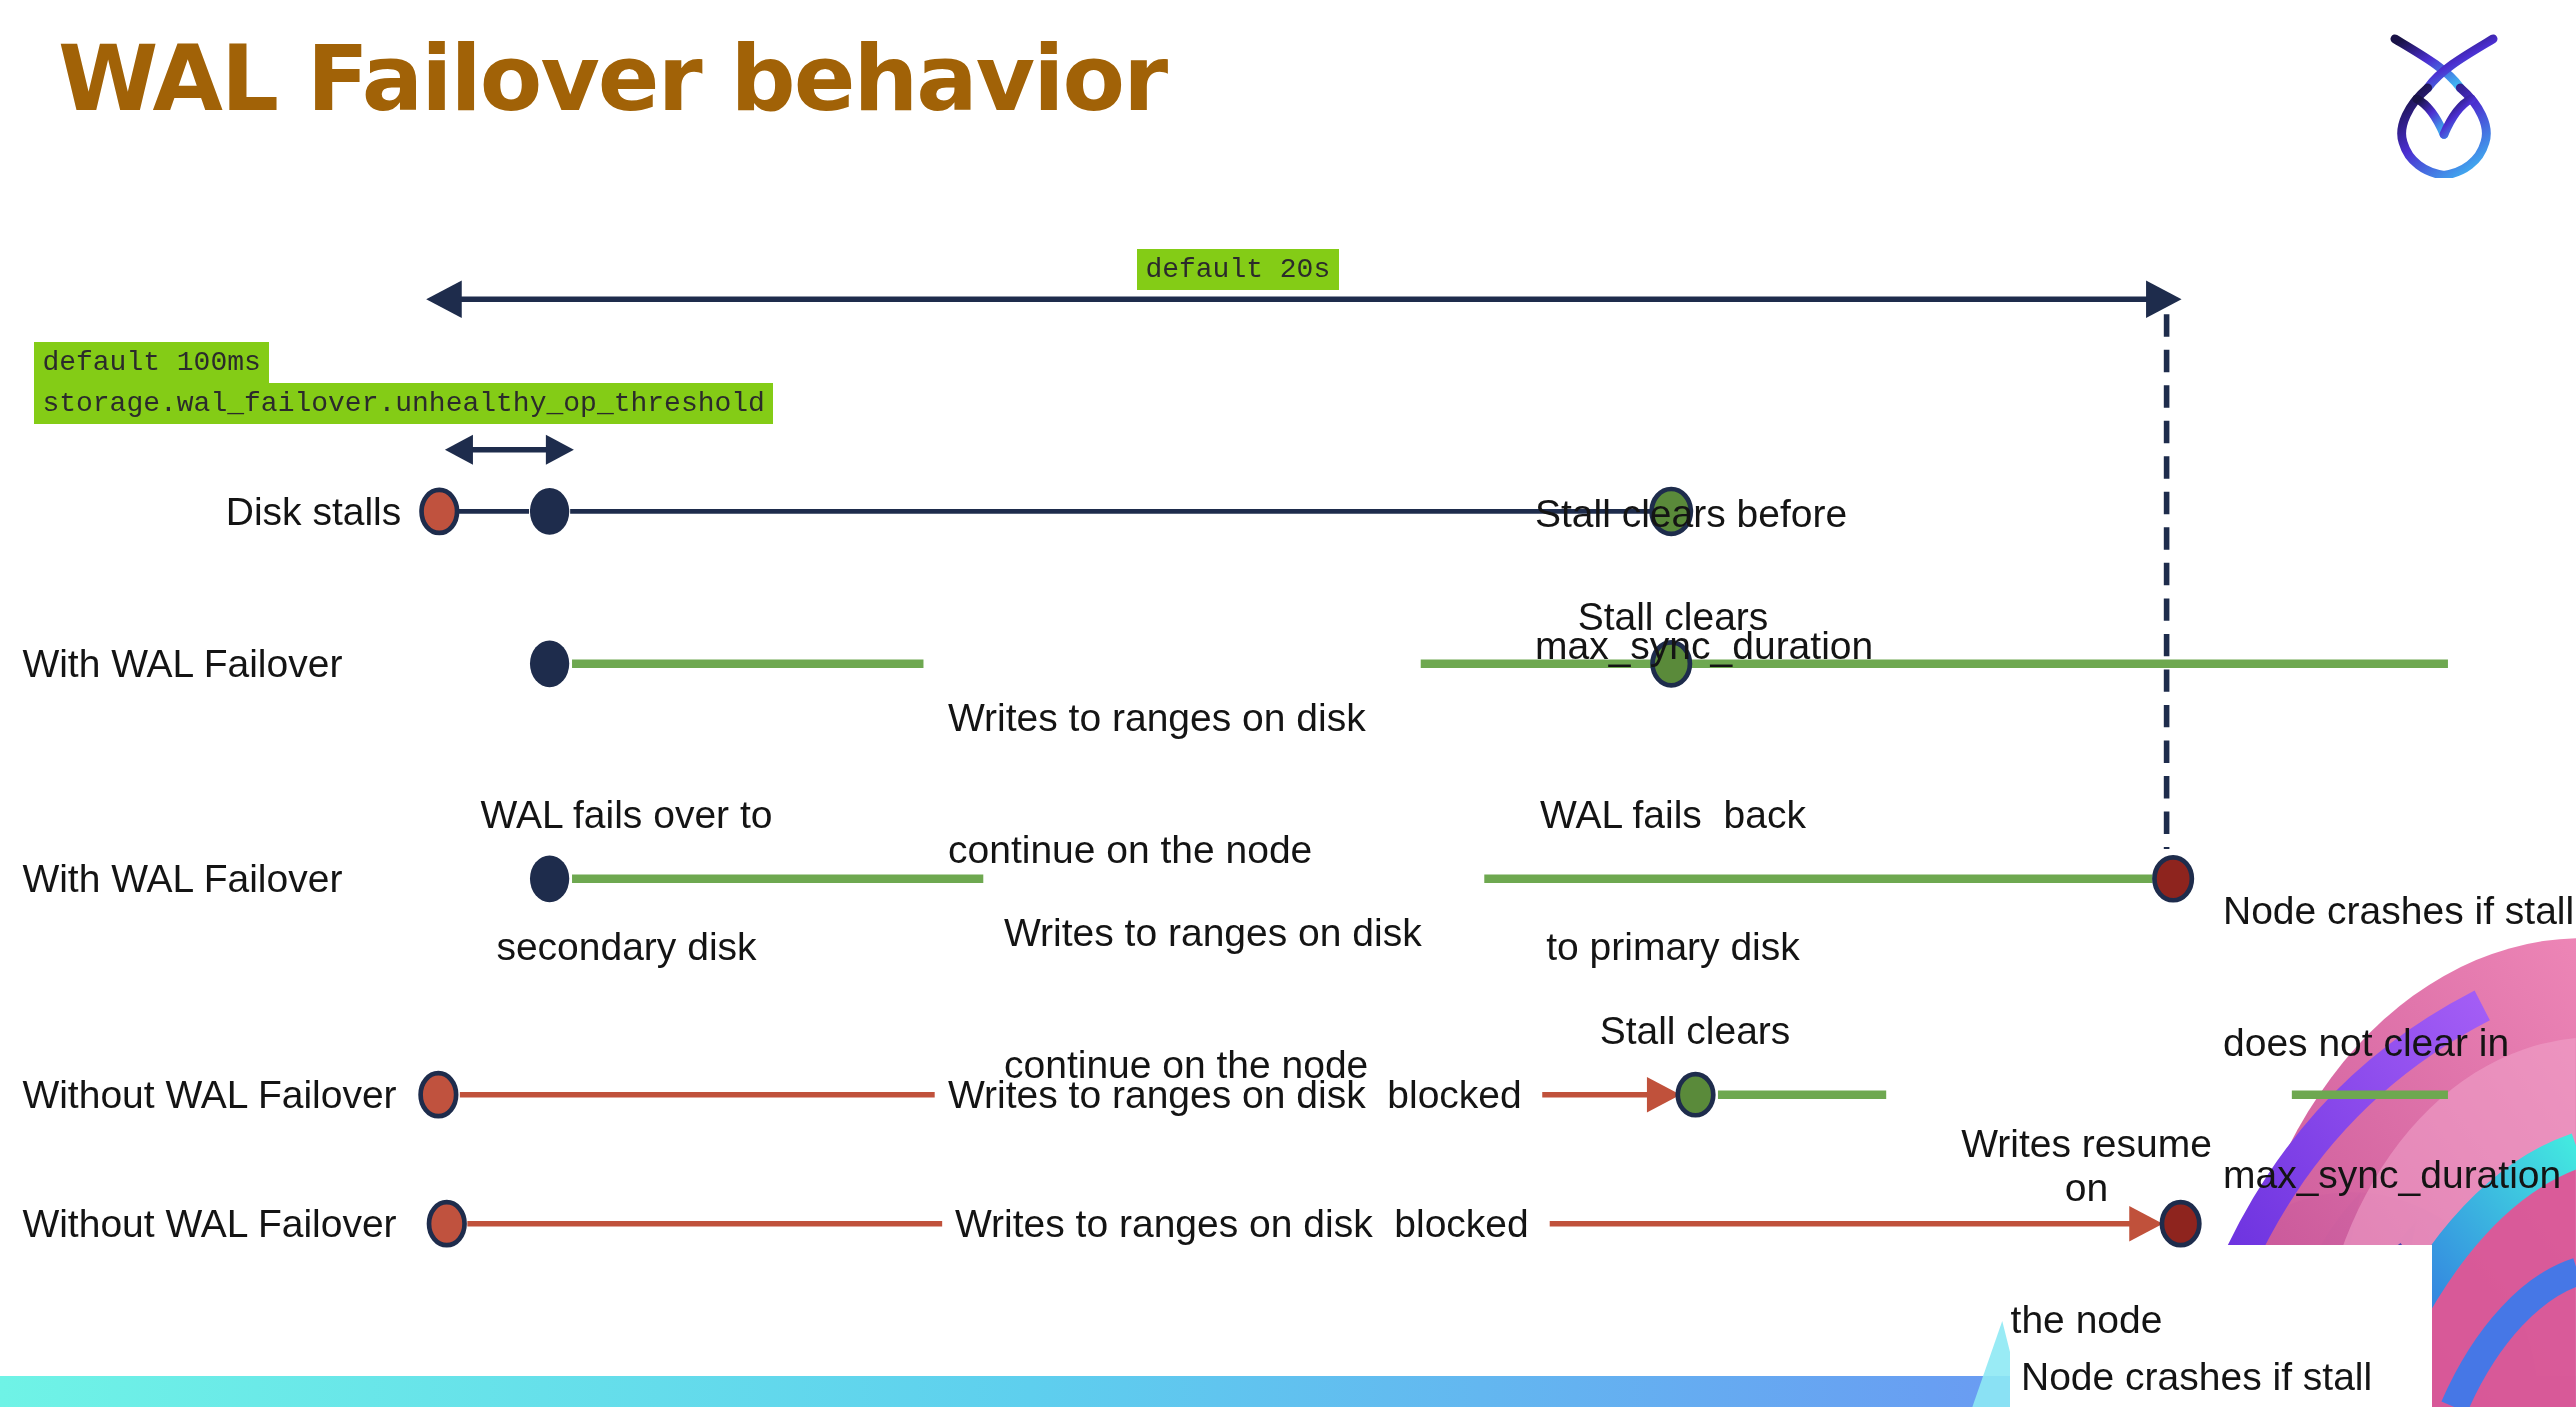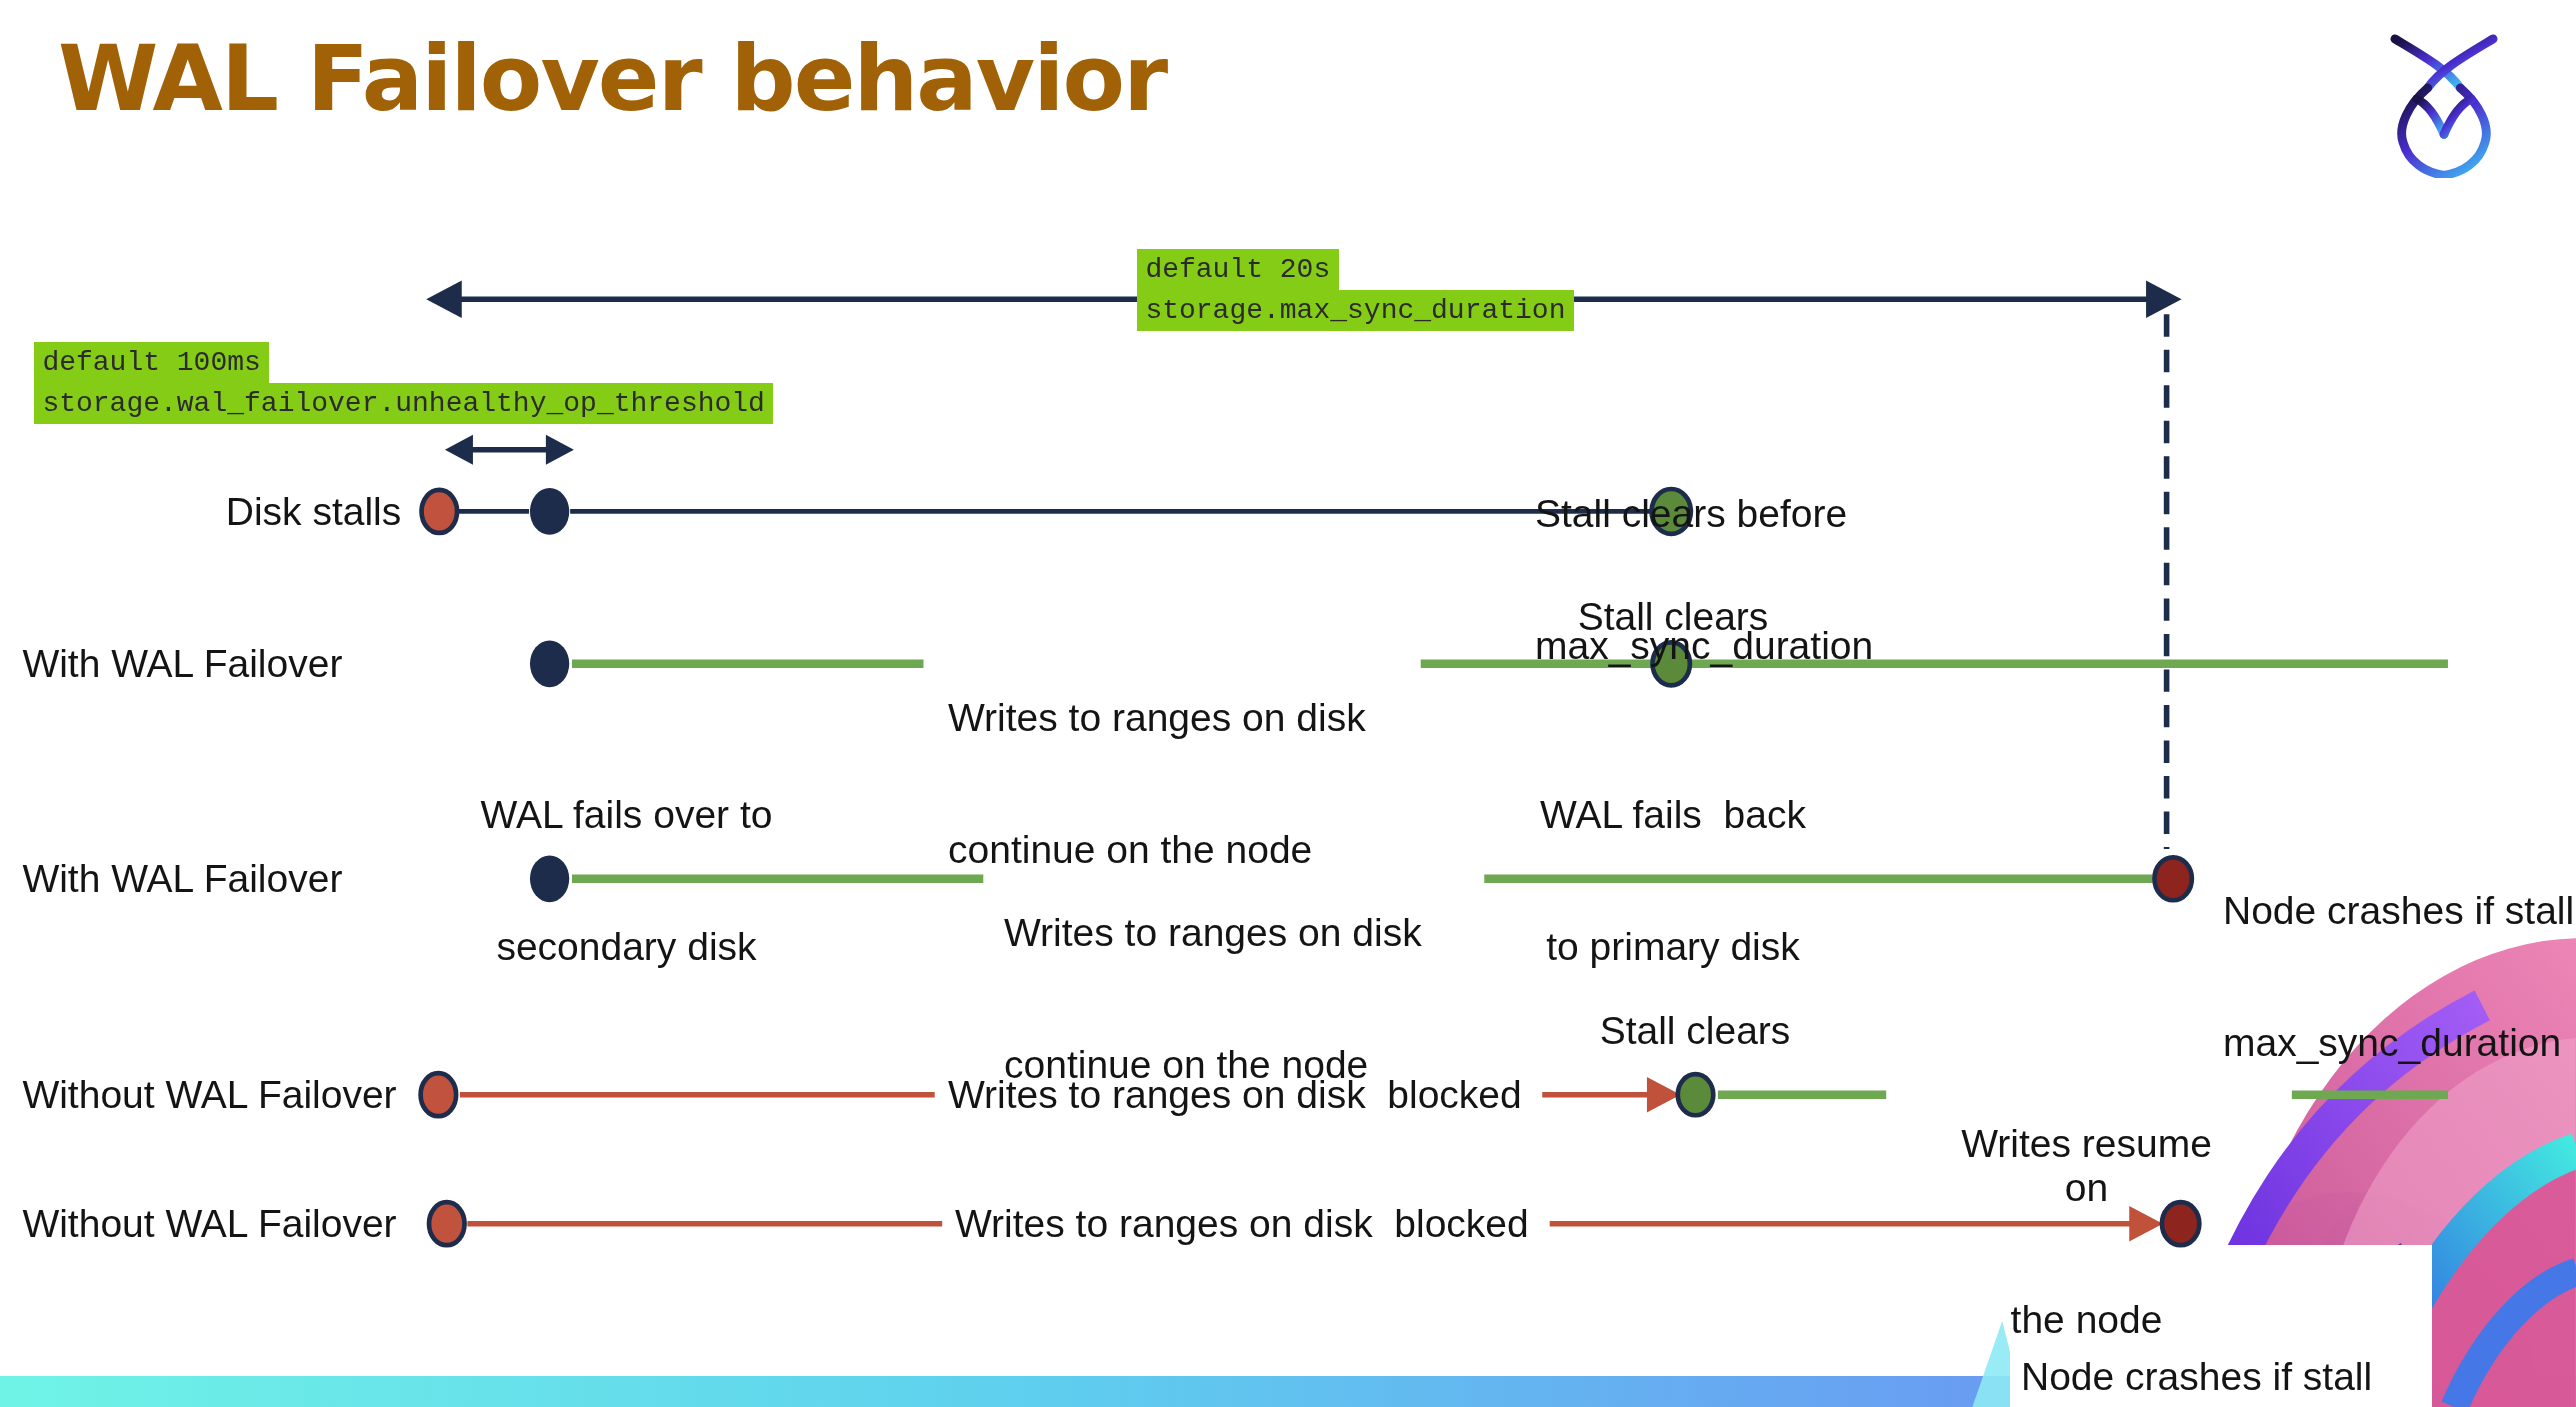--- a/index.html
+++ b/index.html
@@ -138,21 +138,20 @@
       <path d="M50,106 L50,78"></path>
       <path d="M50,78 C44,64 38,56 30,52"></path>
       <path d="M50,78 C56,64 62,56 70,52"></path>
     </g>
   </svg>
 
   <div id="page-title" class="abs">WAL Failover behavior</div>
 
   <div class="abs code" style="left:1137px;top:249px;">
     <span>default 20s</span>
-    <span>storage.max_sync_duration</span>
   </div>
   <div class="abs code" style="left:34px;top:342px;">
     <span>default 100ms</span>
     <span>storage.wal_failover.unhealthy_op_threshold</span>
   </div>
 
   <div class="abs rowlabel" style="left:213px;top:490px;width:201px;text-align:center;">Disk stalls</div>
   <div class="abs rowlabel" style="left:22.4px;top:642px;">With WAL Failover</div>
   <div class="abs rowlabel" style="left:22.4px;top:857px;">With WAL Failover</div>
   <div class="abs rowlabel" style="left:22.4px;top:1073px;">Without WAL Failover</div>
@@ -180,20 +179,21 @@
     <span>to primary disk</span>
   </div>
 
   <div class="abs ann" style="left:1004px;top:823px;">
     <span>Writes to ranges on disk</span>
     <span>continue on the node</span>
   </div>
 
   <div class="abs ann" style="left:2223px;top:801px;">
     <span>Node crashes if stall</span>
+    <span>does not clear in</span>
     <span>max_sync_duration</span>
   </div>
 
   <div class="abs ann" style="left:948px;top:1073px;">Writes to ranges on disk  blocked</div>
 
   <div class="abs ann center" style="left:1555px;top:1009px;width:280px;">Stall clears</div>
 
   <div class="abs ann center" style="left:1939px;top:1034px;width:295px;">
     <span>Writes resume on</span>
     <span>the node</span>

